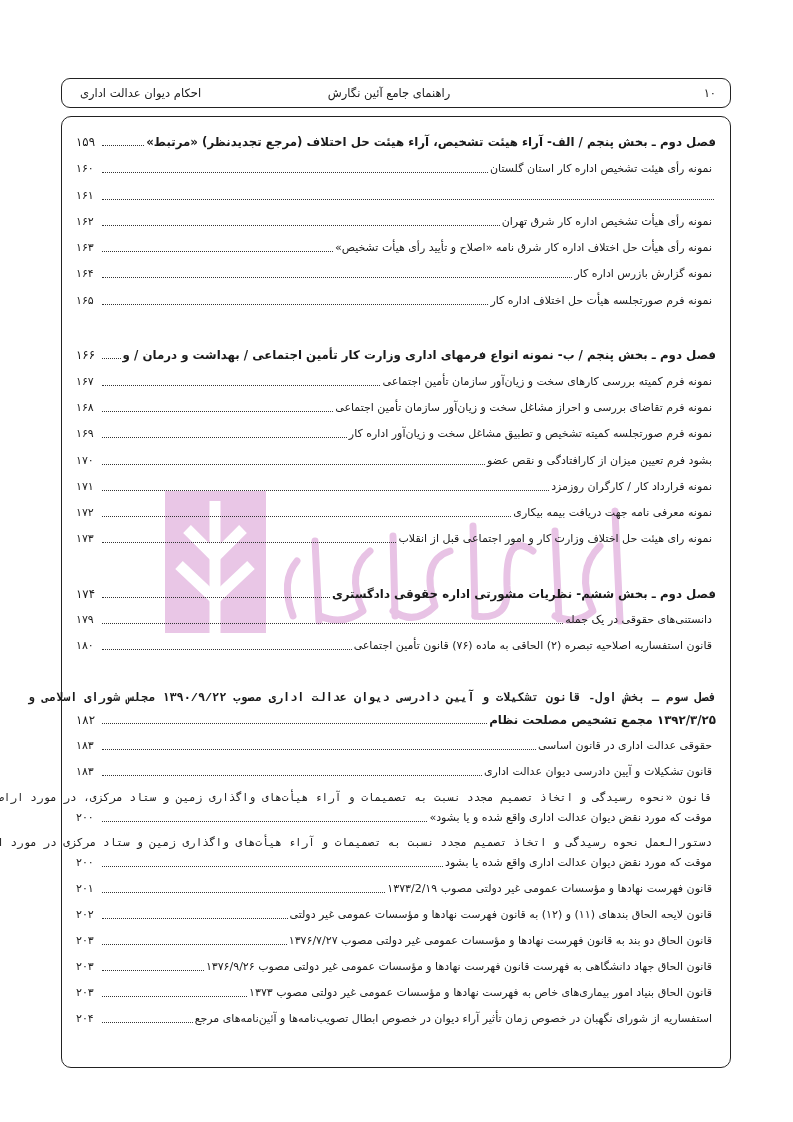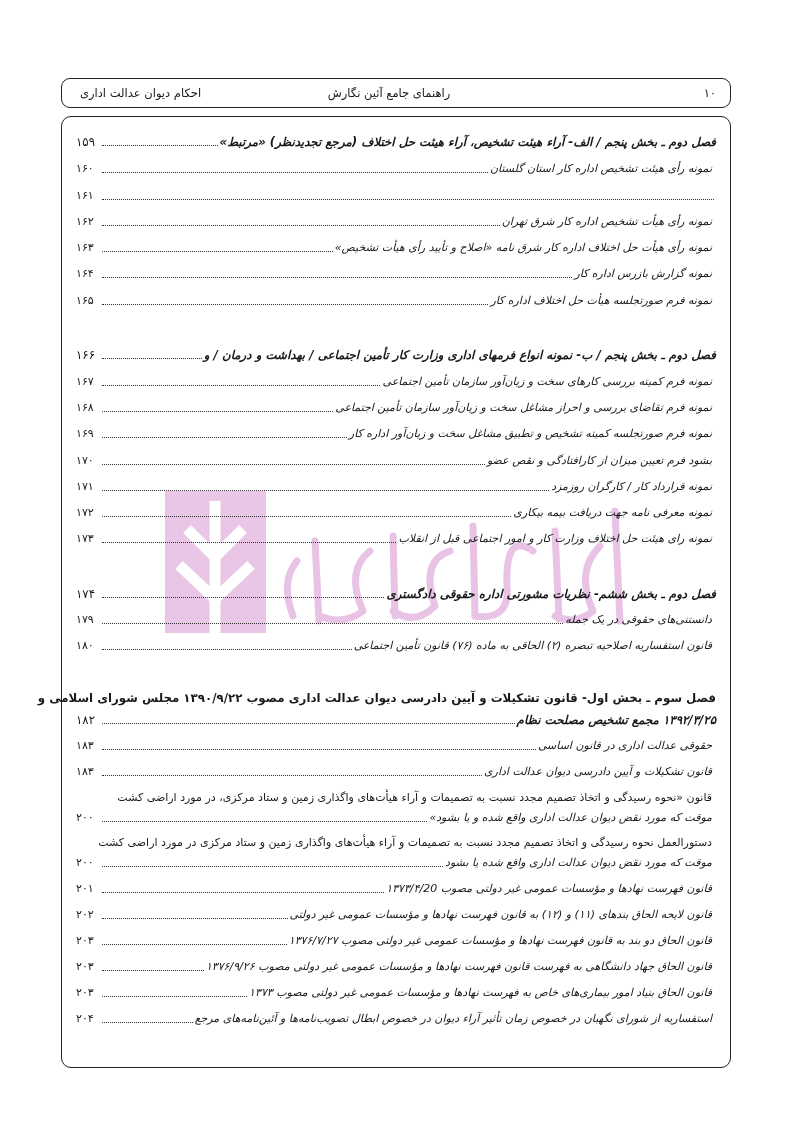--- a/index.html
+++ b/index.html
@@ -21,32 +21,32 @@
       position: absolute; left: 61px; top: 116px; width: 670px; height: 952px;
       border: 1.6px solid #222; border-radius: 10px; box-sizing: border-box;
     }
 
     .toc { position: absolute; left: 76px; width: 640px; direction: rtl; }
     .row {
       position: absolute; left: 0; width: 640px; height: 20px;
       display: flex; flex-direction: row; align-items: flex-end;
       font-size: 11px; line-height: 20px; white-space: nowrap;
     }
-    .row .title { flex: 0 0 auto; padding-right: 4px; font-style: italic; }
+    .row .title { flex: 0 0 auto; padding-right: 4px; }
     .row .dots {
       flex: 1 1 auto; border-bottom: 1.2px dotted #333; margin: 0 2px 6px 2px; height: 1px;
     }
     .row .page { flex: 0 0 auto; width: 24px; text-align: left; }
     .row.heading { font-weight: bold; font-size: 11.8px; }
     .row.heading .title { padding-right: 0; }
     .row.heading .page { font-weight: normal; }
 
     .wrap-line {
       position: absolute; left: 0; width: 640px; direction: rtl; white-space: nowrap;
-      font-size: 11px; line-height: 20px; padding-right: 4px; box-sizing: border-box;
+      font-size: 11px; line-height: 20px; padding-right: 4px; box-sizing: border-box; font-family: Liberation Mono, monospace;
     }
     .wrap-line.heading { font-weight: bold; font-size: 11.8px; padding-right: 0; }
 
     .watermark {
       position: absolute; left: 165px; top: 491px; width: 470px; height: 142px;
       pointer-events: none;
     }
     .wm-block { position: absolute; left: 0; top: 0; width: 101px; height: 142px; background: #e8c3e5; opacity: 0.95; }
   </style>
 </head>
@@ -203,21 +203,21 @@
     <span class="dots"></span>
     <span class="page">۲۰۰</span>
   </div>
   <div class="wrap-line" style="top:833px">دستورالعمل نحوه رسیدگی و اتخاذ تصمیم مجدد نسبت به تصمیمات و آراء هیأت‌های واگذاری زمین و ستاد مرکزی در مورد اراضی کشت</div>
   <div class="row" style="top:853px">
     <span class="title">موقت که مورد نقض دیوان عدالت اداری واقع شده یا بشود</span>
     <span class="dots"></span>
     <span class="page">۲۰۰</span>
   </div>
   <div class="row" style="top:879px">
-    <span class="title">قانون فهرست نهادها و مؤسسات عمومی غیر دولتی مصوب ۱۳۷۳/۴/20</span>
+    <span class="title">قانون فهرست نهادها و مؤسسات عمومی غیر دولتی مصوب ۱۳۷۳/2/۱۹</span>
     <span class="dots"></span>
     <span class="page">۲۰۱</span>
   </div>
   <div class="row" style="top:905px">
     <span class="title">قانون لایحه الحاق بندهای (۱۱) و (۱۲) به قانون فهرست نهادها و مؤسسات عمومی غیر دولتی</span>
     <span class="dots"></span>
     <span class="page">۲۰۲</span>
   </div>
   <div class="row" style="top:931px">
     <span class="title">قانون الحاق دو بند به قانون فهرست نهادها و مؤسسات عمومی غیر دولتی مصوب ۱۳۷۶/۷/۲۷</span>

